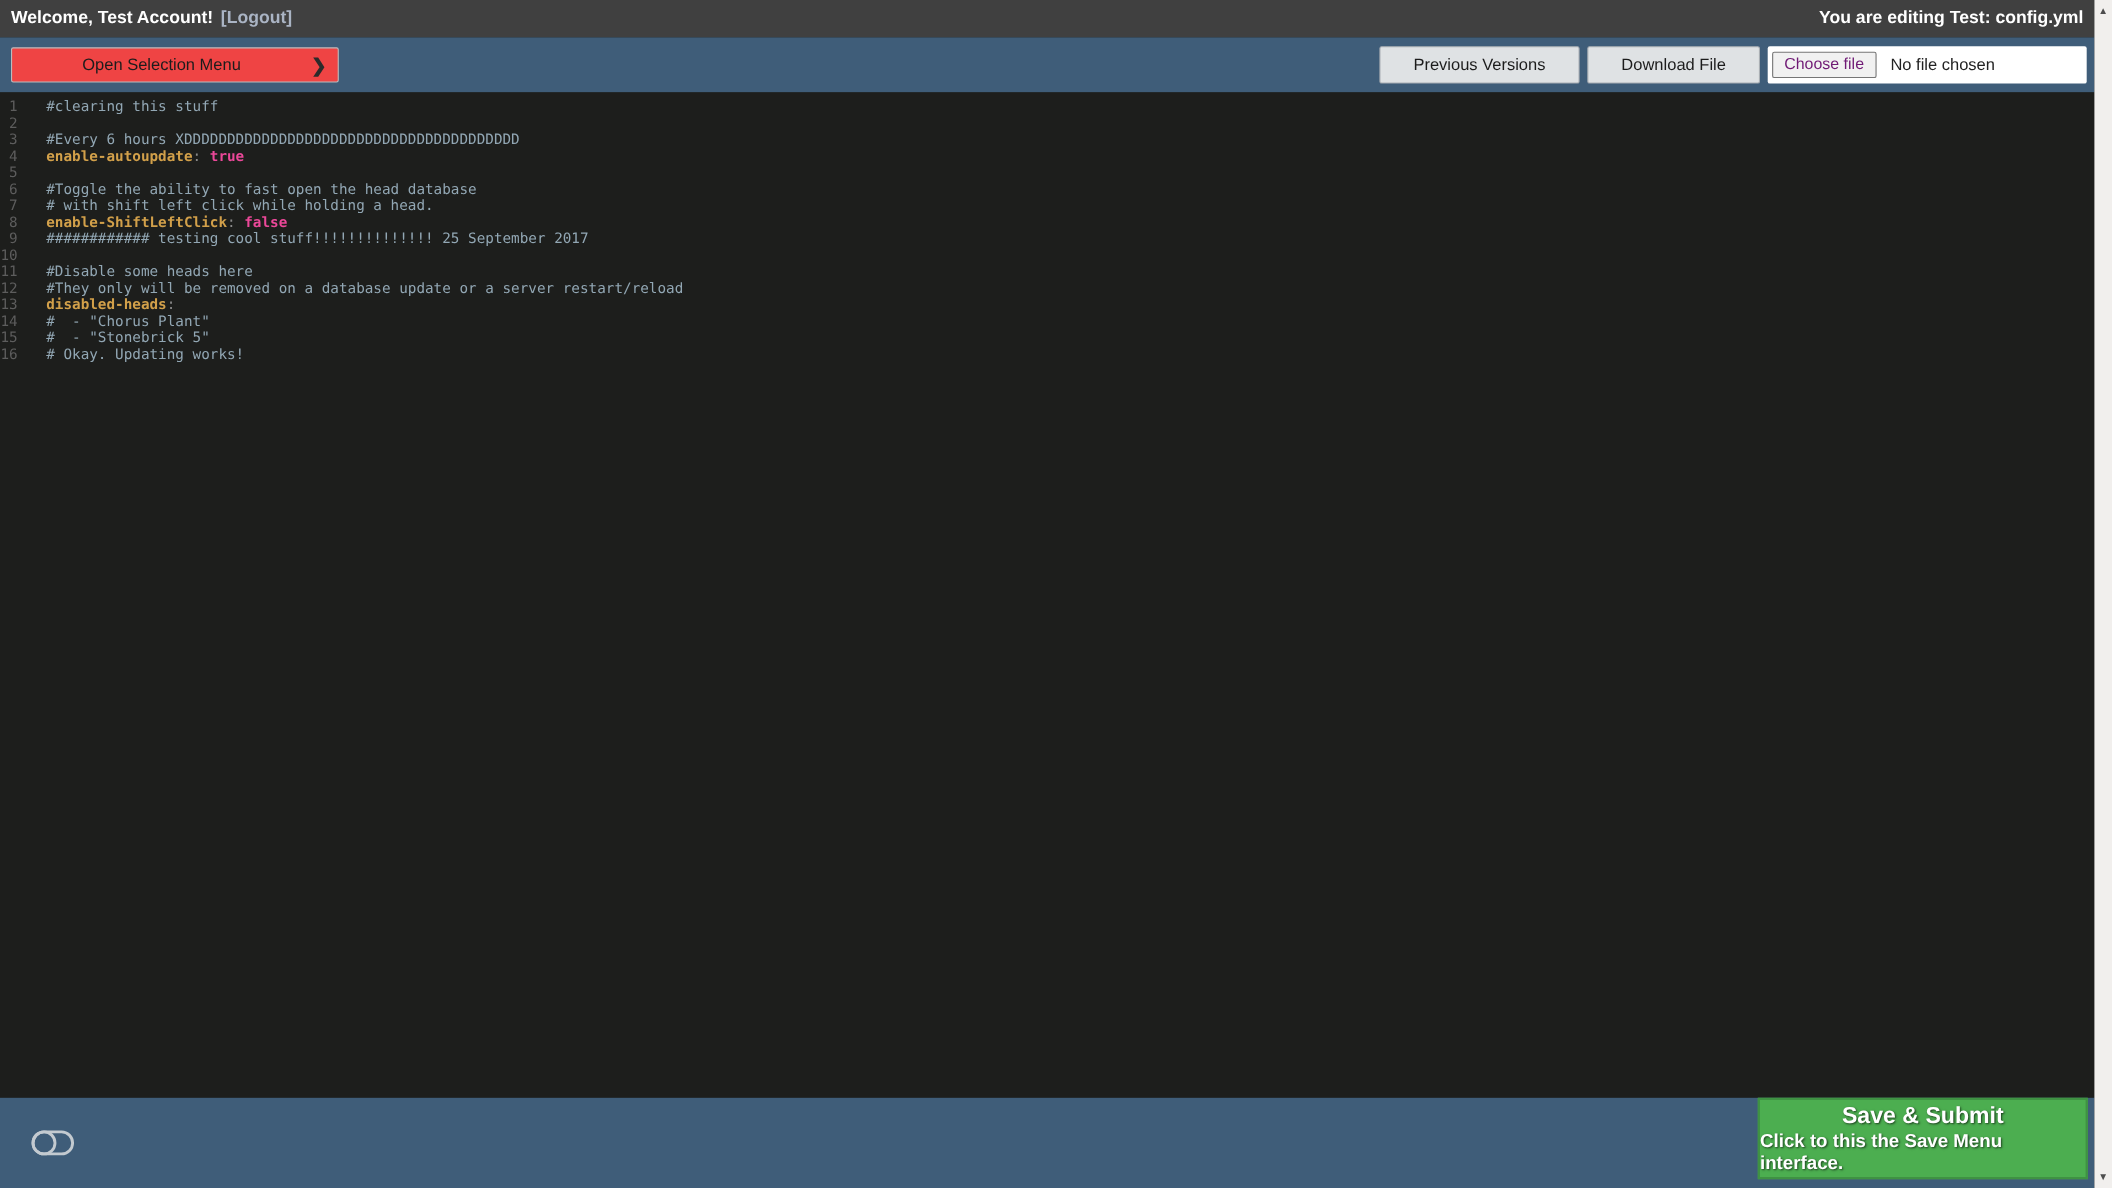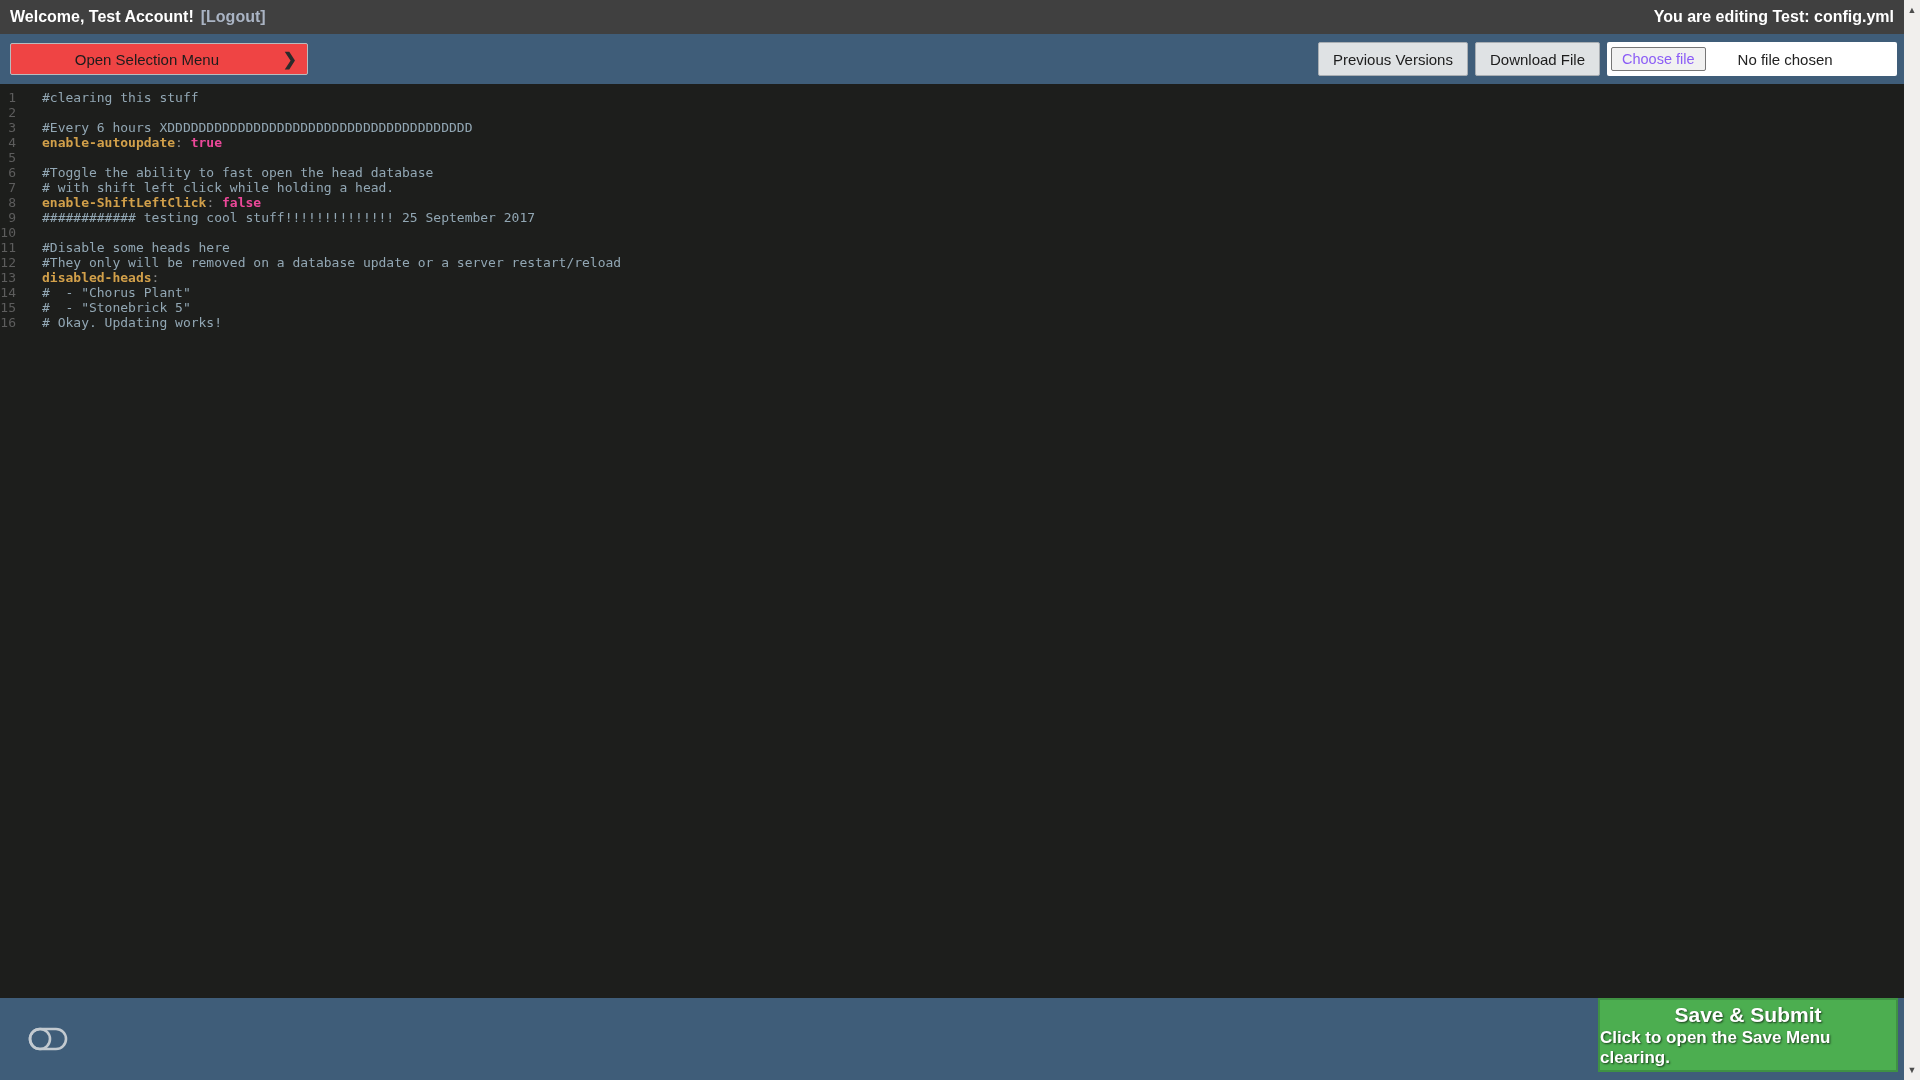--- a/index.html
+++ b/index.html
@@ -25,37 +25,37 @@
   
   .toolbar {
     height: 50px; flex: 0 0 50px; background: #3f5d79;
     display: flex; align-items: center; justify-content: space-between;
     padding: 0 7px 0 10px;
   }
   .btn {
     background: #dfe2e4; border: 1px solid #a9aeb3; border-radius: 2px;
     color: #1c1c1c; font-size: 15px; font-family: "Liberation Sans", sans-serif;
     height: 34px; display: inline-flex; align-items: center; justify-content: center;
-    padding: 0 14px; cursor: pointer;
+    padding: 0 30px; cursor: pointer;
   }
   .open-menu-btn {
     width: 298px; height: 32px; background: #ef4444; border: 1px solid #b9bcbe;
     display: flex; align-items: center; padding: 0 10px 0 0; cursor: pointer;
     border-radius: 2px;
   }
   .open-menu-btn .label { flex: 1; text-align: center; font-size: 15px; color: #1c1c1c; }
   .open-menu-btn .chev { font-size: 17px; font-weight: bold; color: #2b2b2b; }
   .toolbar-right { display: flex; align-items: center; gap: 7px; }
   .file-box {
     background: #ffffff; height: 34px; display: flex; align-items: center;
     padding: 0 10px 0 4px; min-width: 290px; border-radius: 2px;
   }
   .choose-file-btn {
     background: #f1f1f1; border: 1px solid #767676; border-radius: 2px;
-    font-size: 14.5px; color: #8b5cf6; padding: 3px 10px; margin-right: 20px; cursor: pointer;
+    font-size: 14.5px; color: #701a75; padding: 3px 10px; margin-right: 1px; cursor: pointer;
   }
   .file-status { font-size: 15px; color: #222; padding-left: 12px; }
   
   .editor {
     flex: 1 1 auto; background: #1d1e1c; overflow: hidden;
     padding-top: 6px; cursor: text;
     font-family: "DejaVu Sans Mono", monospace; font-size: 13px; line-height: 15px;
   }
   .code-line { display: flex; white-space: pre; }
   .ln {
@@ -145,21 +145,21 @@
 
   <div class="bottombar">
     <span class="toggle-icon">
       <svg width="40" height="24" viewBox="0 0 40 24">
         <rect x="2" y="2" width="36" height="20" rx="10" ry="10" fill="none" stroke="#c3cad0" stroke-width="2.6"></rect>
         <circle cx="12" cy="12" r="10" fill="none" stroke="#c3cad0" stroke-width="2.6"></circle>
       </svg>
     </span>
     <div class="save-btn">
       <div class="save-title">Save &amp; Submit</div>
-      <div class="save-sub">Click to open the Save Menu clearing.</div>
+      <div class="save-sub">Click to this the Save Menu interface.</div>
     </div>
   </div>
 
 </div>
 
 <div class="scrollbar">
   <span class="scroll-arrow">▲</span>
   <span class="scroll-arrow">▼</span>
 </div>
 

